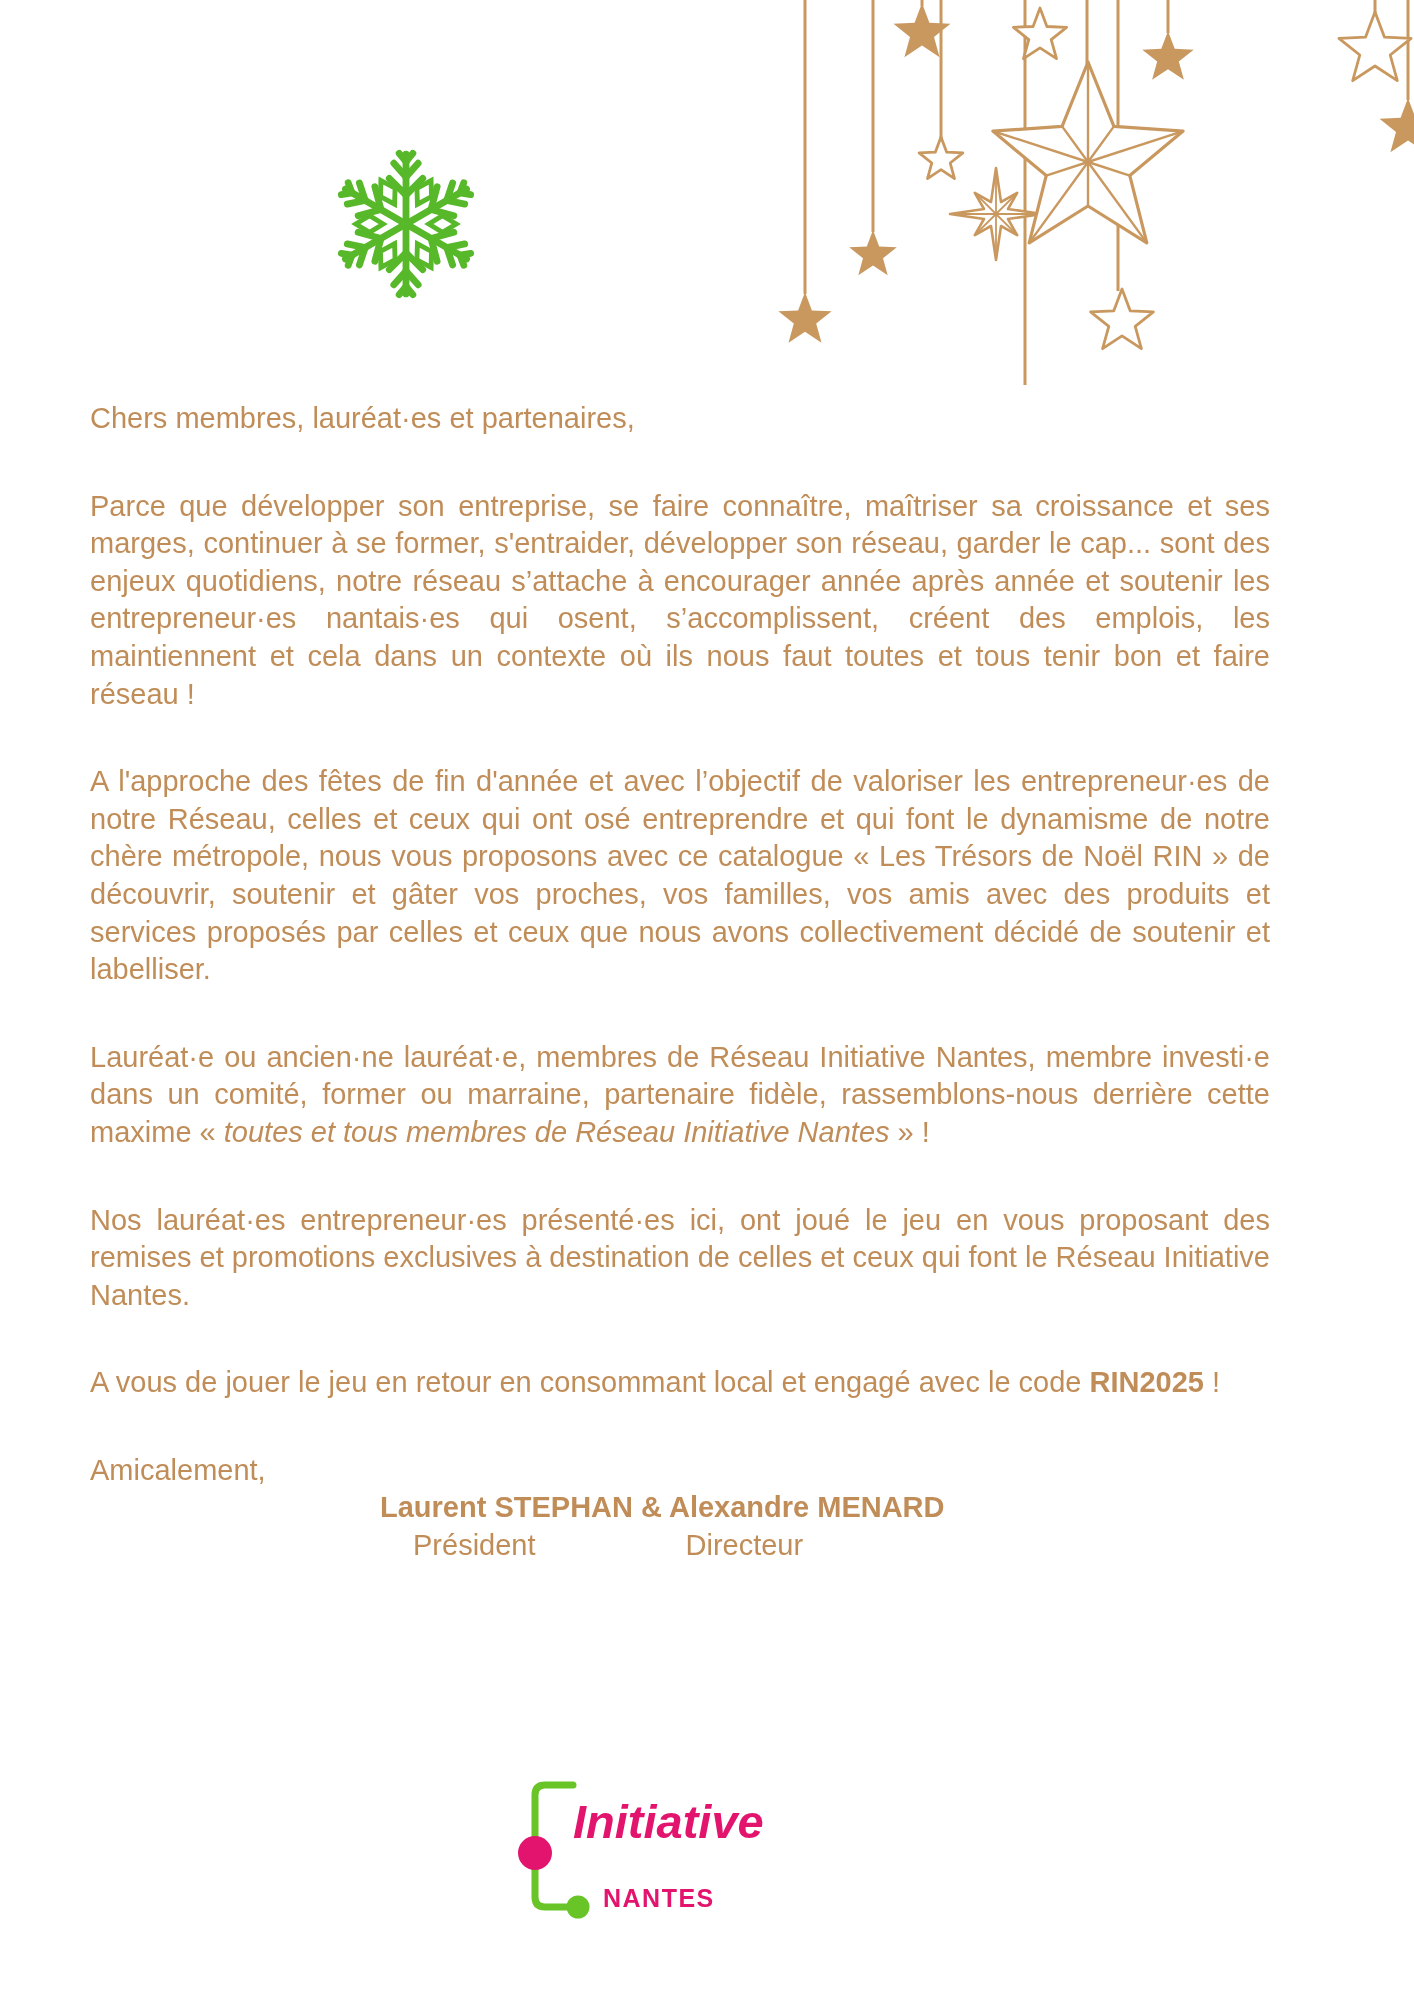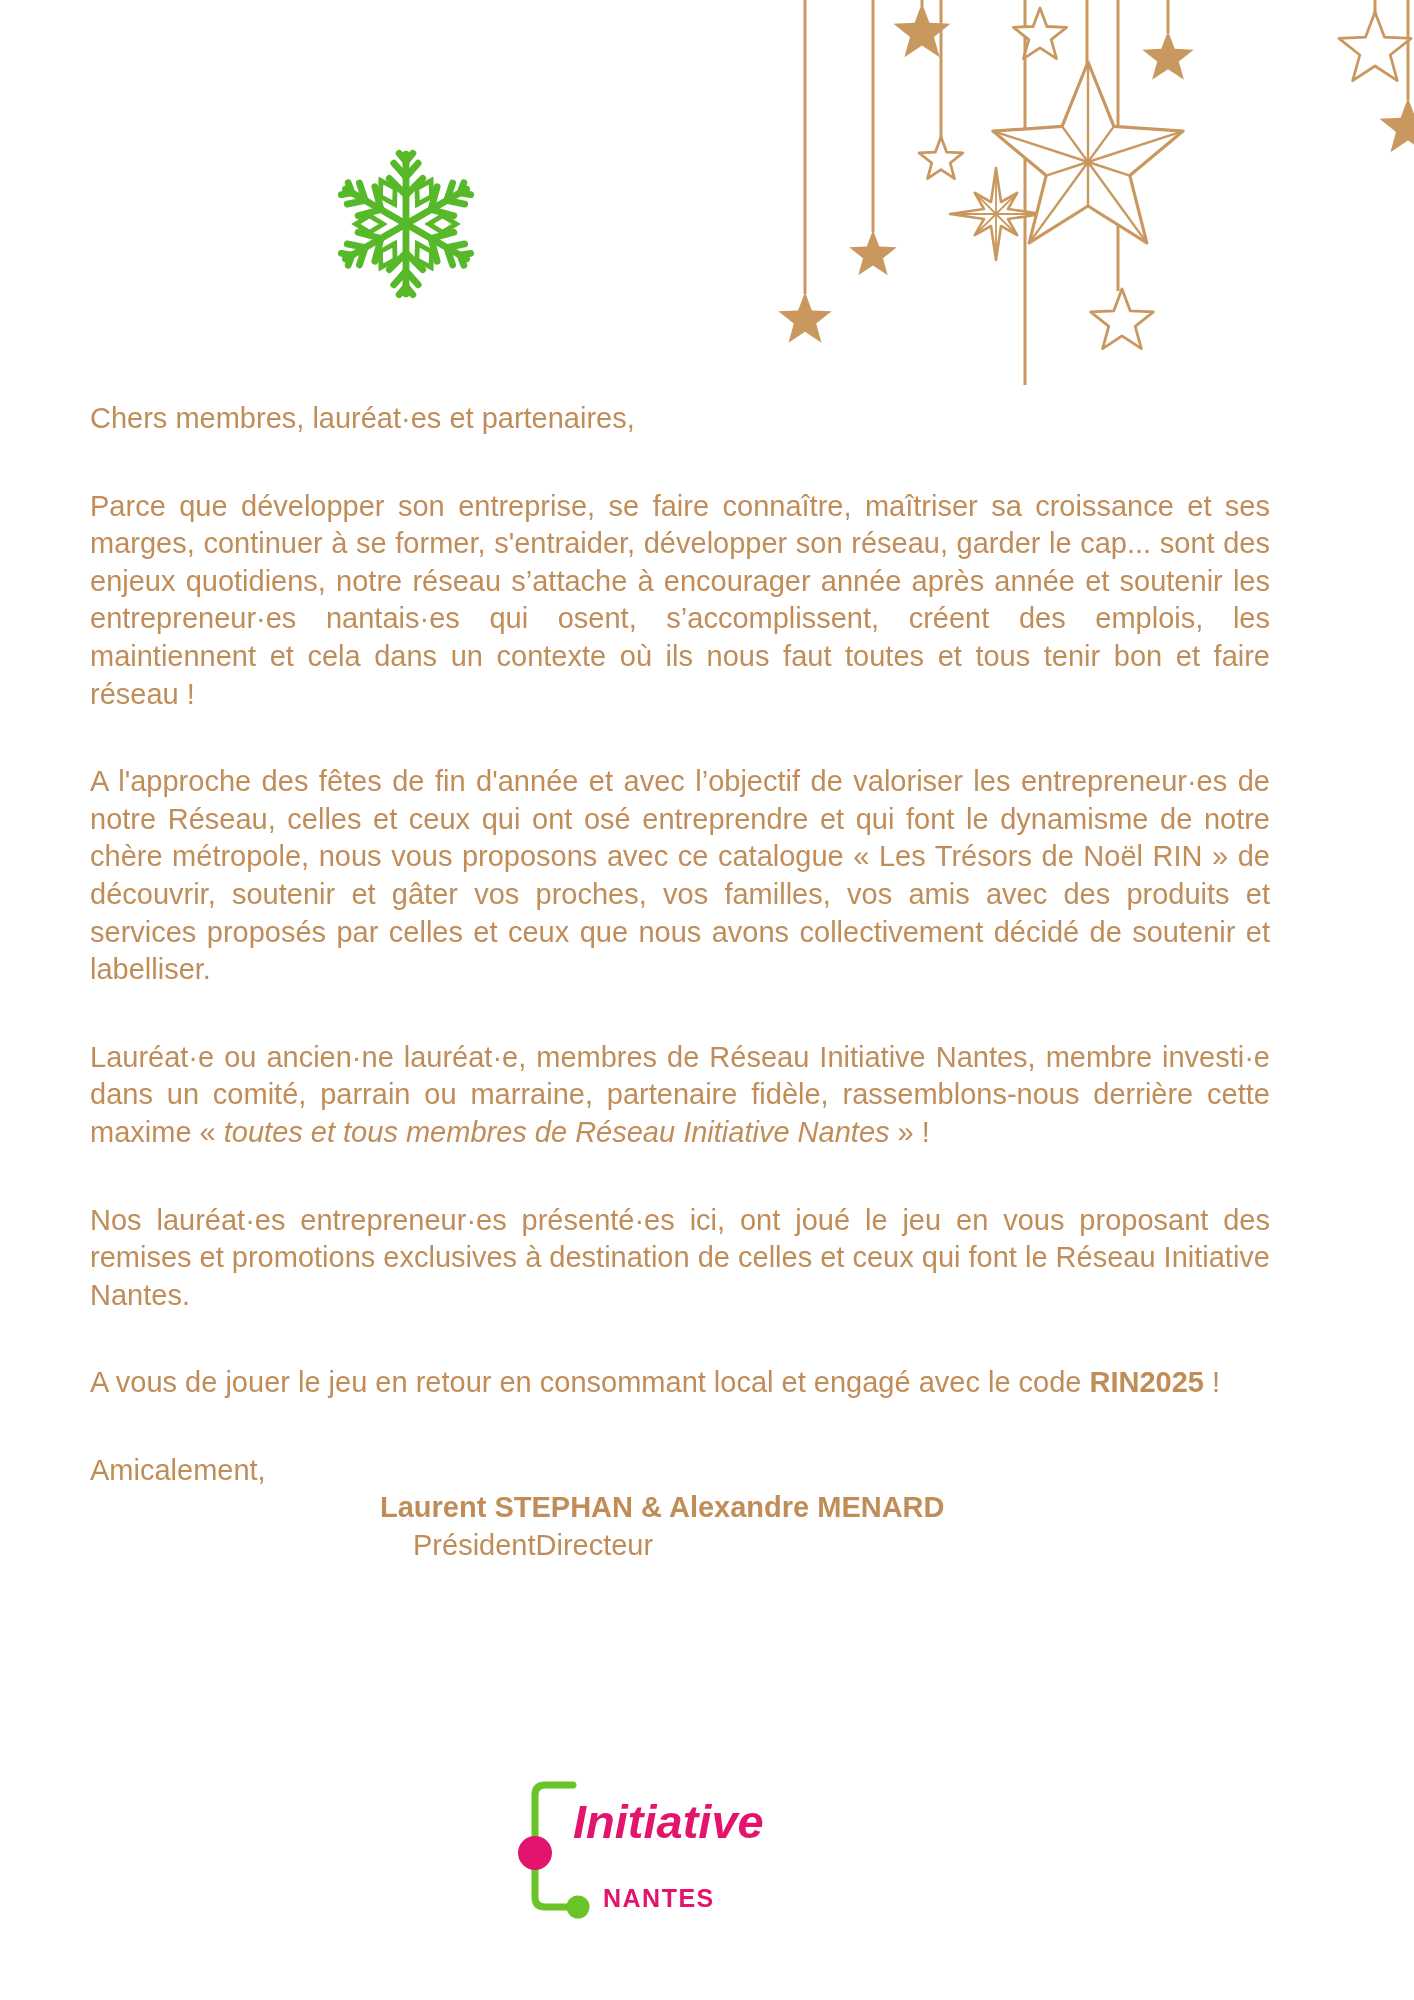--- a/index.html
+++ b/index.html
@@ -34,21 +34,21 @@
   .letter p.salutation {
     margin: 0;
     text-align: left;
   }
   .em-bold-italic { font-weight: 400; font-style: italic; }
   .code-bold { font-weight: 700; }
 
   .closing-block { margin-top: 50px; }
   .sig-names { margin-left: 290px; font-weight: bold; }
   .sig-roles { margin-left: 323px; }
-  .sig-roles .role-right { }
+  .sig-roles .role-right { margin-left: 150px; }
 
   
   .snowflake {
     position: absolute;
     left: 330px;
     top: 148px;
     width: 152px;
     height: 152px;
   }
   .stars {
@@ -191,21 +191,21 @@
   </g>
 </svg>
 
 <div class="letter">
   <p class="salutation">Chers membres, lauréat·es et partenaires,</p>
 
   <p>Parce que développer son entreprise, se faire connaître, maîtriser sa croissance et ses marges, continuer à se former, s'entraider, développer son réseau, garder le cap... sont des enjeux quotidiens, notre réseau s’attache à encourager année après année et soutenir les entrepreneur·es nantais·es qui osent, s’accomplissent, créent des emplois, les maintiennent et cela dans un contexte où ils nous faut toutes et tous tenir bon et faire réseau !</p>
 
   <p>A l'approche des fêtes de fin d'année et avec l’objectif de valoriser les entrepreneur·es de notre Réseau, celles et ceux qui ont osé entreprendre et qui font le dynamisme de notre chère métropole, nous vous proposons avec ce catalogue « Les Trésors de Noël RIN » de découvrir, soutenir et gâter vos proches, vos familles, vos amis avec des produits et services proposés par celles et ceux que nous avons collectivement décidé de soutenir et labelliser.</p>
 
-  <p><span>Lauréat·e ou ancien·ne lauréat·e, membres de Réseau Initiative Nantes, membre investi·e dans un comité, parrain ou marraine, partenaire fidèle, rassemblons-nous derrière cette maxime « </span><span class="em-bold-italic">toutes et tous membres de Réseau Initiative Nantes</span><span> » !</span></p>
+  <p><span>Lauréat·e ou ancien·ne lauréat·e, membres de Réseau Initiative Nantes, membre investi·e dans un comité, former ou marraine, partenaire fidèle, rassemblons-nous derrière cette maxime « </span><span class="em-bold-italic">toutes et tous membres de Réseau Initiative Nantes</span><span> » !</span></p>
 
   <p>Nos lauréat·es entrepreneur·es présenté·es ici, ont joué le jeu en vous proposant des remises et promotions exclusives à destination de celles et ceux qui font le Réseau Initiative Nantes.</p>
 
   <p><span>A vous de jouer le jeu en retour en consommant local et engagé avec le code </span><span class="code-bold">RIN2025</span><span> !</span></p>
 
   <div class="closing-block">
     <div>Amicalement,</div>
     <div class="sig-names">Laurent STEPHAN &amp; Alexandre MENARD</div>
     <div class="sig-roles"><span class="role-left">Président</span><span class="role-right">Directeur</span></div>
   </div>

